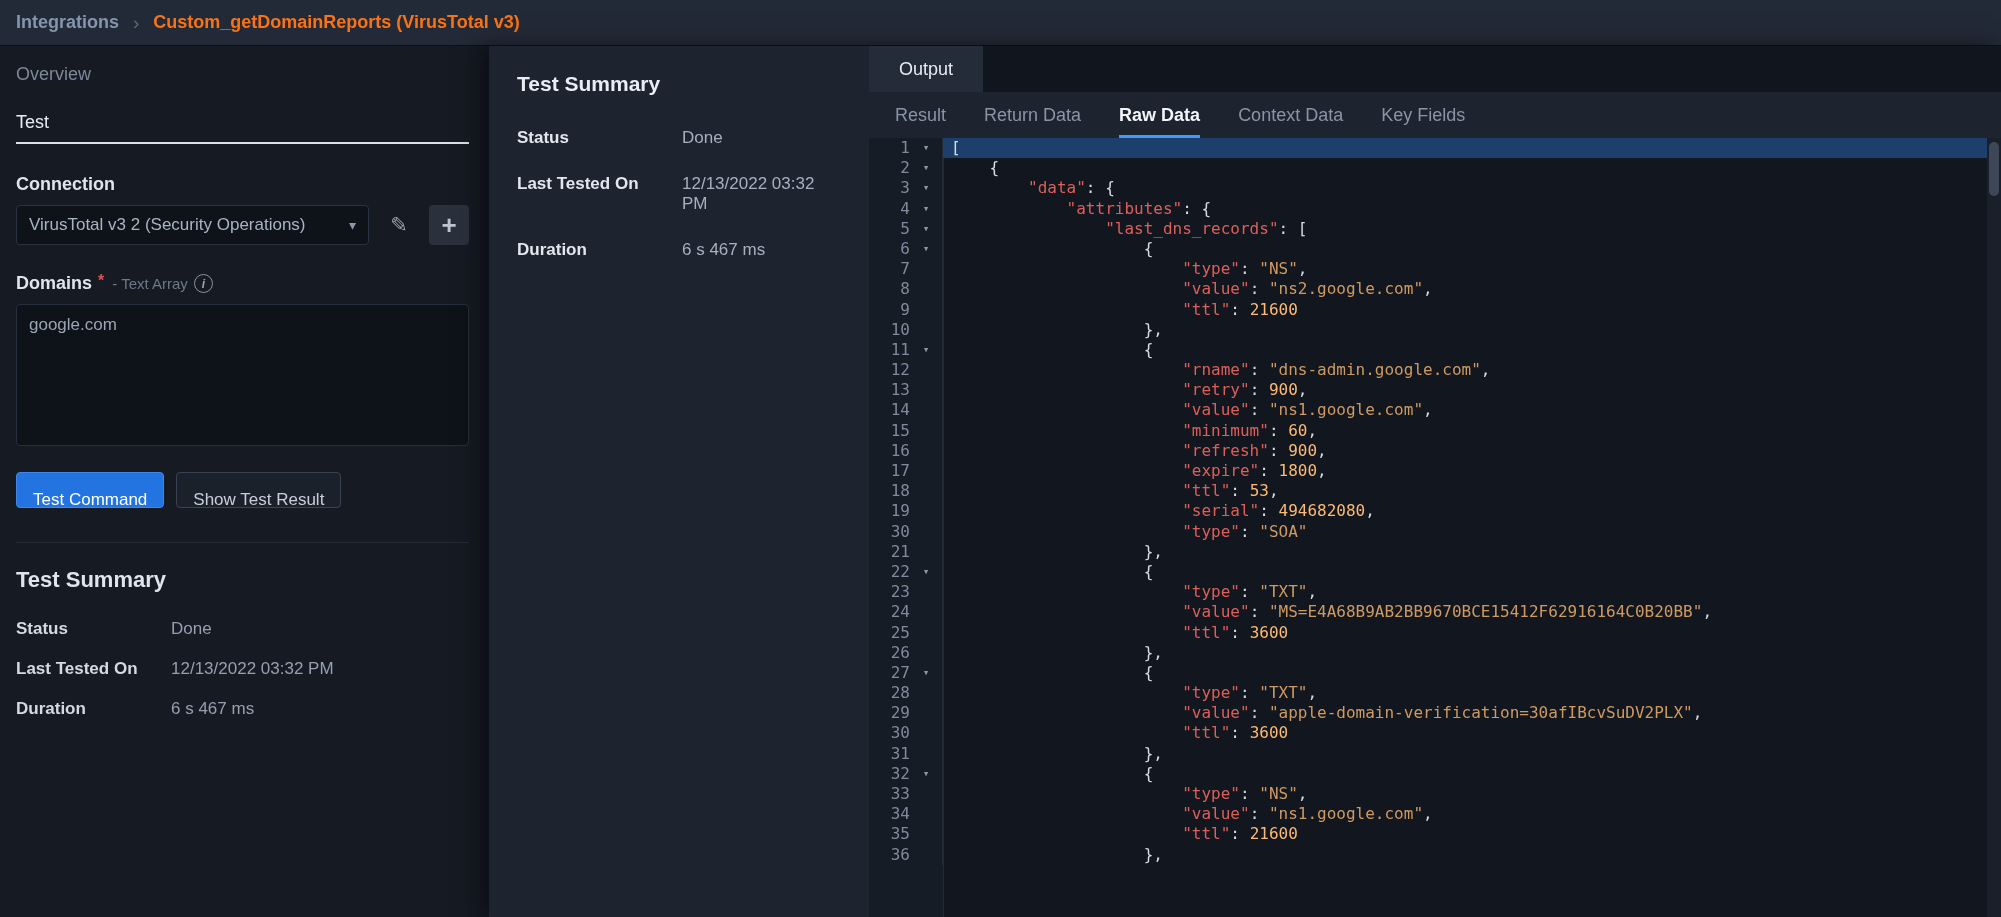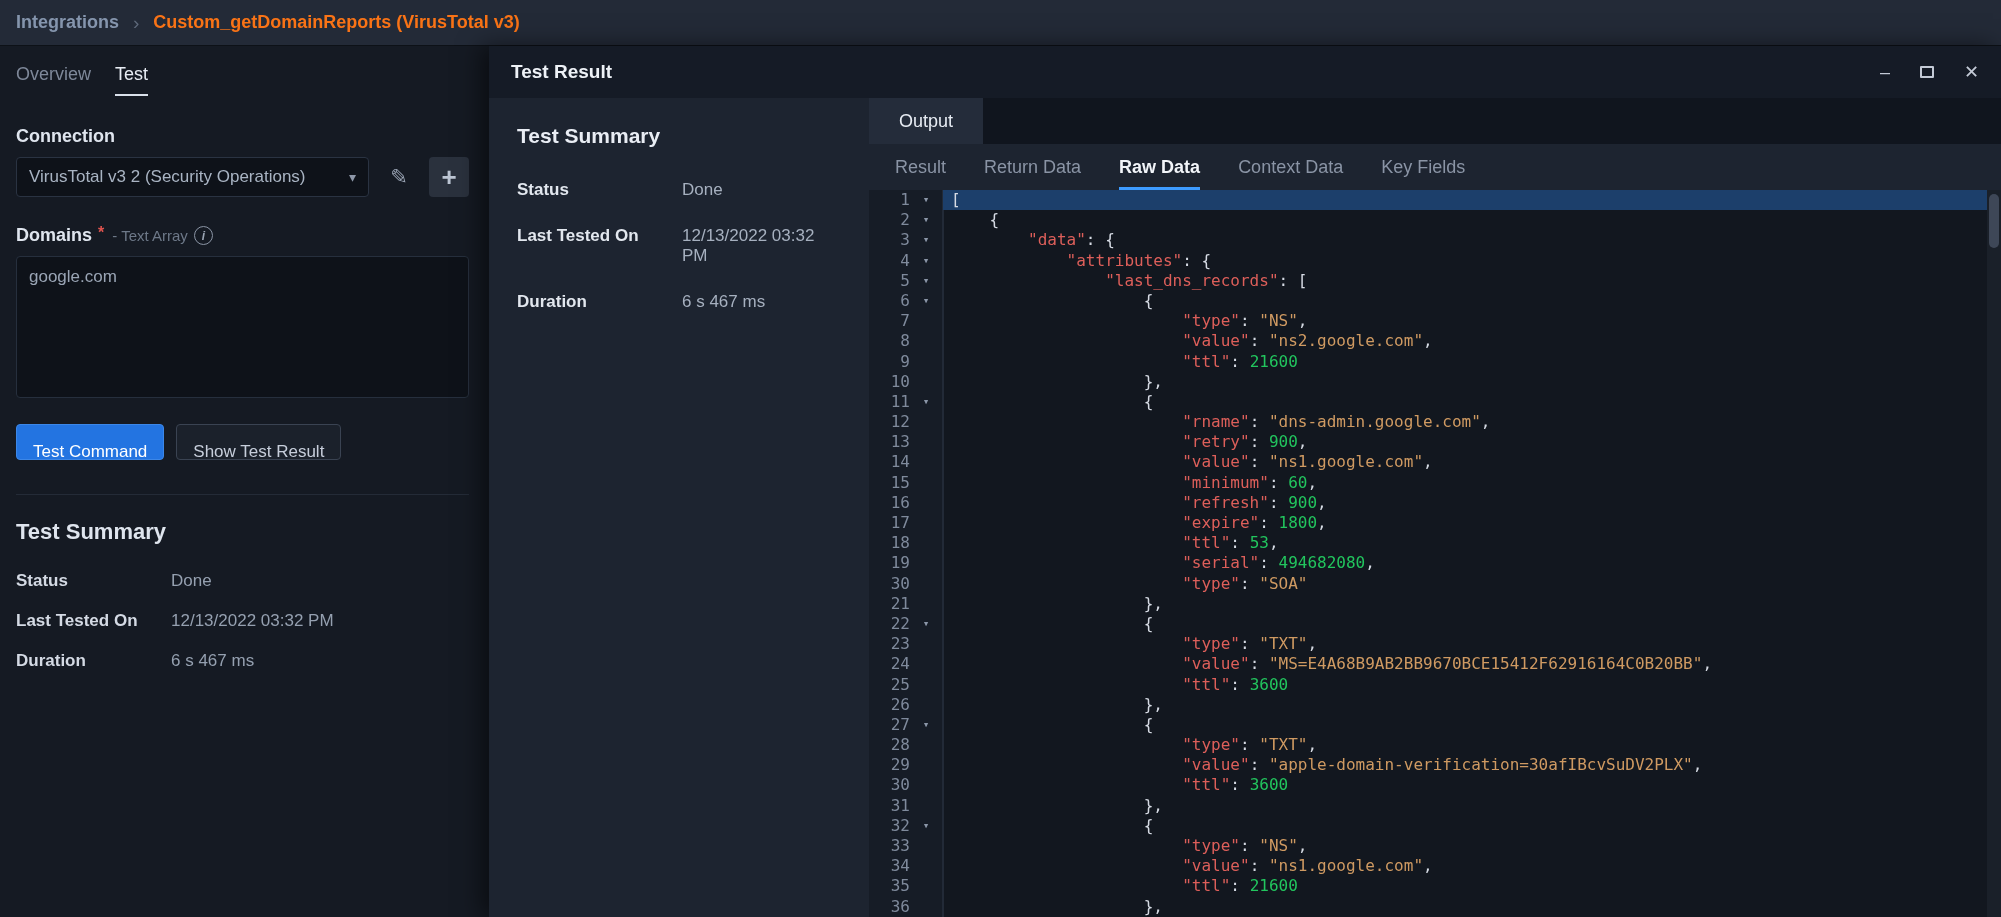--- a/index.html
+++ b/index.html
@@ -15,21 +15,21 @@
     display:flex; align-items:center; padding:0 16px; gap:14px;
   }
   .crumb-root { color:#8595ad; font-weight:bold; font-size:18px; cursor:pointer; }
   .crumb-sep  { color:#5d6879; font-size:19px; }
   .crumb-current { color:#f97316; font-weight:bold; font-size:18px; }
 
   .main { position:relative; height:871px; }
 
   
   .left-panel { width:489px; height:100%; padding:18px 20px 0 16px; }
-  .lp-tabs { display:flex; gap:24px; }
+  .lp-tabs { display:flex; gap:16px;flex-direction:column; }
   .lp-tab { font-size:18px; color:#7e8899; padding-bottom:9px; cursor:pointer; border-bottom:2px solid transparent; }
   .lp-tab.active { color:#e8edf4; border-bottom-color:#d9e0ea; }
 
   .field-label { font-size:18px; font-weight:bold; color:#dfe5ee; margin-bottom:10px; display:flex; align-items:center; gap:6px; }
   .req { color:#e0544f; font-size:16px; position:relative; top:-3px; }
   .type-hint { color:#6d7888; font-size:15px; font-weight:normal; margin-left:2px; }
   .info-icon {
     width:19px; height:19px; border:1px solid #8b95a5; border-radius:50%;
     color:#9aa4b4; font-size:12px; font-weight:bold; font-style:italic;
     display:inline-flex; align-items:center; justify-content:center; cursor:pointer;
@@ -115,21 +115,21 @@
   .code-scroll { position:absolute; left:0; top:0; right:14px; bottom:0; overflow:hidden; z-index:1; }
   .code-line { display:flex; height:20.2px; }
   .gutter { flex:0 0 74px; display:flex; color:#7f8a9c; background:#161c26; border-right:1px solid #222a37; }
   .lnum { flex:0 0 46px; text-align:right; padding-right:5px; }
   .fold { flex:0 0 22px; font-size:11px; color:#8b96a8; display:flex; align-items:center; justify-content:center; cursor:pointer; }
   .ltext { flex:1; white-space:pre; padding-left:8px; color:#d5dae3; }
   .code-line.selected .ltext { background:#1c3f6b; }
   .t-p { color:#d6dbe4; }
   .t-k { color:#dd5f5a; }
   .t-s { color:#cf9a62; }
-  .t-n { color:#22c55e; }
+  .t-n { color:#fdba74; }
 
   .v-scrollbar { position:absolute; top:0; right:0; bottom:0; width:14px; background:#1a2029; z-index:2; cursor:pointer; }
   .v-thumb { position:absolute; top:4px; right:2px; width:10px; height:54px; background:#3e4757; border-radius:5px; cursor:pointer; }
 </style>
 </head>
 <body>
 
 <div>
 
   <header class="top-header">
@@ -191,30 +191,20 @@
           <span class="sum-value">12/13/2022 03:32 PM</span>
         </div>
         <div class="sum-row">
           <span class="sum-label">Duration</span>
           <span class="sum-value">6 s 467 ms</span>
         </div>
       </div>
     </aside>
 
     <section class="modal">
-      <div class="modal-header">
-        <span class="modal-title">Test Result</span>
-        <div class="win-controls">
-          <span class="win-btn">–</span>
-          <span class="win-btn">
-              <span class="maximize-box"></span>
-            </span>
-          <span class="win-btn">✕</span>
-        </div>
-      </div>
 
       <div class="modal-body">
 
         <div class="modal-summary">
           <div class="summary-title">Test Summary</div>
           <div class="sum-row">
             <span class="sum-label">Status</span>
             <span class="sum-value">Done</span>
           </div>
           <div class="sum-row">

